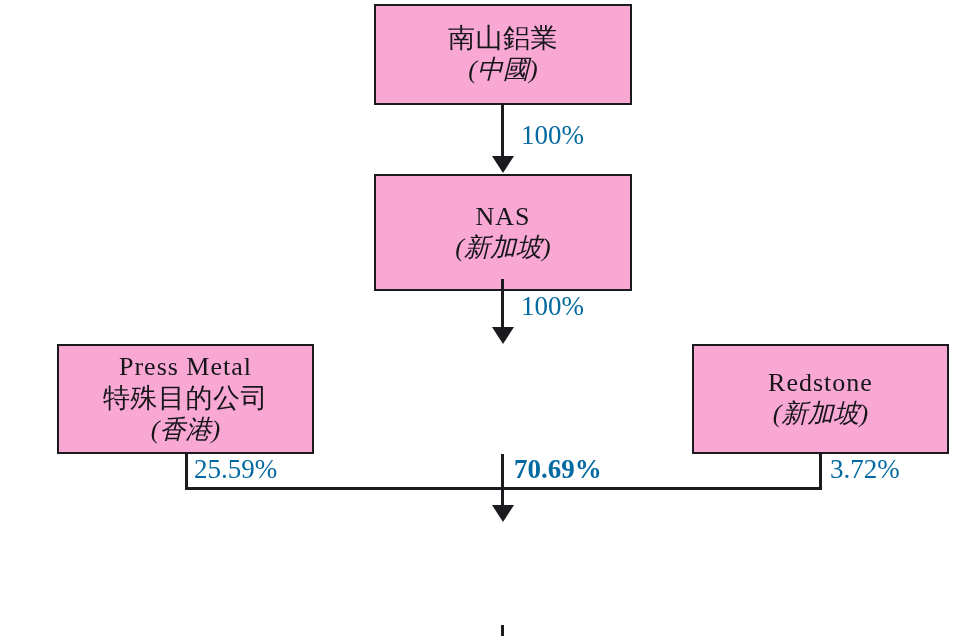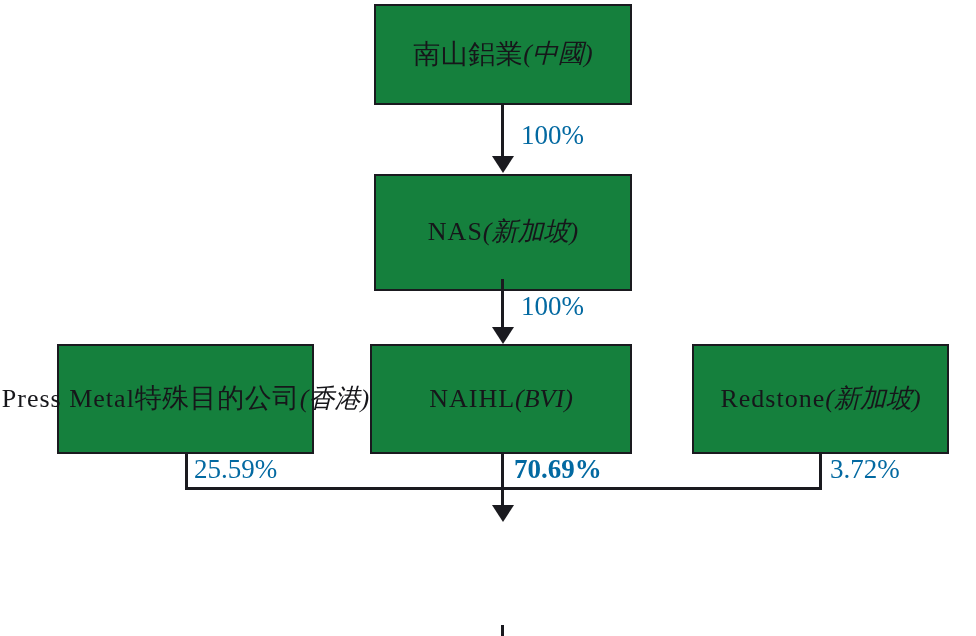--- a/index.html
+++ b/index.html
@@ -14,22 +14,23 @@
     background: #ffffff;
     font-family: "Liberation Serif", "DejaVu Serif", serif;
     color: #16161a;
     overflow: hidden;
   }
 
   .node {
     position: absolute;
     box-sizing: border-box;
     border: 2px solid #1a1a1f;
-    background: #15803d;
+    background: #f9a8d4;
     display: flex;
+    flex-direction: column;
     align-items: center;
     justify-content: center;
     text-align: center;
     line-height: 1.18;
   }
   .node .line-main {
     font-size: 27px;
     white-space: nowrap;
     letter-spacing: 0.5px;
   }
@@ -96,24 +97,20 @@
   <div class="vline" style="left:501px; top:279px; height:50px;"></div>
   <div class="arrowhead" style="left:492px; top:327px;"></div>
   <div class="pct" style="left:521px; top:291px;">100%</div>
 
   <div class="node" style="left:57px; top:344px; width:257px; height:110px;">
     <div class="line-main" style="font-size:26px; letter-spacing:1px;">Press Metal</div>
     <div class="line-sub">特殊目的公司</div>
     <div class="line-juris">(香港)</div>
   </div>
 
-  <div class="node latin" style="left:370px; top:344px; width:262px; height:110px;">
-    <div class="line-main">NAIHL</div>
-    <div class="line-juris">(BVI)</div>
-  </div>
 
   <div class="node latin" style="left:692px; top:344px; width:257px; height:110px;">
     <div class="line-main">Redstone</div>
     <div class="line-juris">(新加坡)</div>
   </div>
 
   <div class="vline" style="left:185px; top:454px; height:36px;"></div>
 
   <div class="vline" style="left:819px; top:454px; height:36px;"></div>
 

